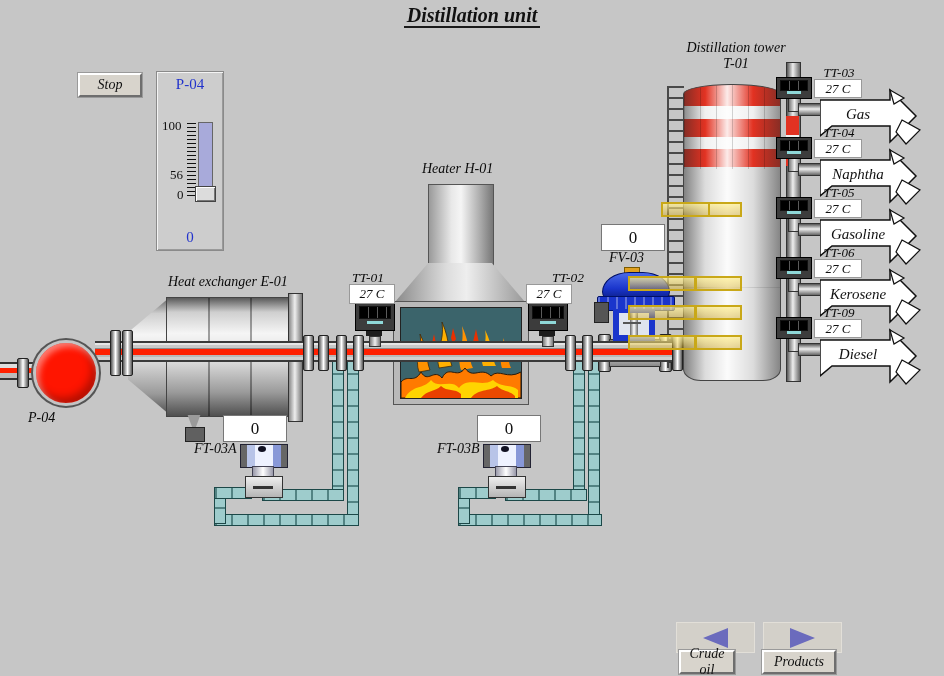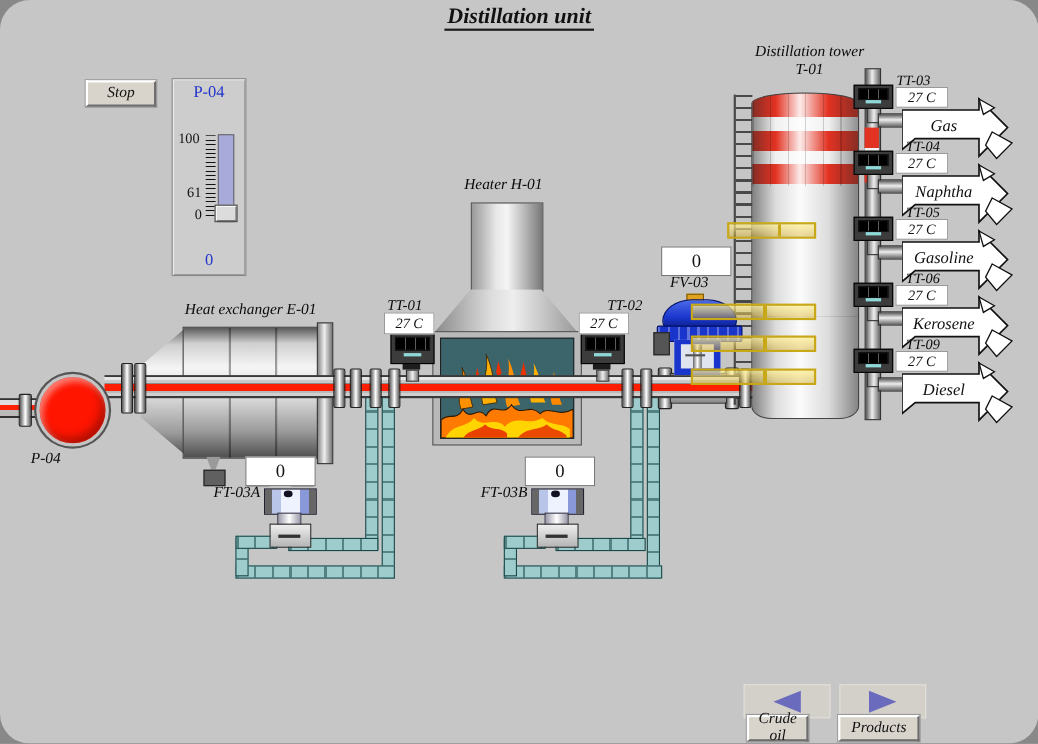--- a/index.html
+++ b/index.html
@@ -1,17 +1,17 @@
 <!DOCTYPE html>
 <html><head>
 <meta charset="utf-8">
 <style>
   html,body{margin:0;padding:0;background:#888;}
   #screen{position:relative;width:944px;height:676px;background:#c6c6c6;overflow:hidden;
-          font-family:"Liberation Serif",serif;border-radius:27px;}
+          font-family:"Liberation Serif",serif;}
   .abs{position:absolute;}
   .lbl{position:absolute;font:italic 14px "Liberation Serif",serif;color:#0a0a0a;white-space:nowrap;z-index:6;}
   .title-wrap{position:absolute;left:0;right:0;top:4px;text-align:center;z-index:6;}
   .title-wrap span{font:italic 700 20px "Liberation Serif",serif;color:#111;border-bottom:2px solid #1a1a1a;padding:0 3px;}
   
   .pipe-h{position:absolute;height:21px;z-index:3;background:linear-gradient(180deg,#3a3a3a 0 2px,#e6e6e6 2px 4px,#c9c9c9 4px 7px,#8a8a8a 7px 8px,#ff1f00 8px 14px,#b9b9b9 14px 16px,#d0d0d0 16px 19px,#3a3a3a 19px 21px);}
   .pipe-in{position:absolute;height:18px;z-index:3;background:linear-gradient(180deg,#333 0 2px,#ddd 2px 6px,#ff2000 6px 11px,#bbb 11px 16px,#333 16px 18px);}
   .flange{position:absolute;top:335px;width:9px;height:34px;background:linear-gradient(90deg,#555,#fff 50%,#555);border:1px solid #222;border-radius:2px;z-index:5;}
   .stub-v{position:absolute;width:11px;height:13px;background:linear-gradient(90deg,#777,#eee,#777);border:1px solid #333;z-index:2;}
   .stub-h{position:absolute;width:27px;height:11px;background:linear-gradient(180deg,#555,#eee 45%,#666);border:1px solid #333;z-index:2;}
@@ -55,21 +55,21 @@
 
 <div id="screen">
 
   <div class="title-wrap"><span>Distillation unit</span></div>
 
   <button class="btn3d" style="left:78px;top:73px;width:64px">Stop</button>
 
   <div class="slider-panel">
     <div class="s-title">P-04</div>
     <div class="s-num" style="left:5px;top:46px">100</div>
-    <div class="s-num" style="left:13px;top:95px">61</div>
+    <div class="s-num" style="left:13px;top:95px">56</div>
     <div class="s-num" style="left:20px;top:115px">0</div>
     <div class="s-ticks"></div>
     <div class="s-track"></div>
     <div class="s-thumb"></div>
     <div class="s-val">0</div>
   </div>
 
   <div class="pipe-in" style="left:0;top:362px;width:36px"></div>
   <div class="flange" style="left:17px;top:358px;width:10px;height:28px"></div>
   <div class="abs" style="left:33px;top:340px;width:60px;height:60px;border-radius:50%;background:#ff1500;border:3px solid #c4c4c4;box-shadow:0 0 0 2px #555, inset 3px 4px 6px rgba(255,255,255,.45), inset -4px -5px 8px rgba(0,0,0,.3);z-index:4"></div>
@@ -197,21 +197,21 @@
     <div style="position:absolute;left:0;top:0;width:100%;height:84px;border-radius:48px 48px 0 0 / 10px 10px 0 0;background:repeating-linear-gradient(90deg,rgba(0,0,0,.17) 0 1px,transparent 1px 16px)"></div>
   </div>
   <div class="ybracket" style="left:661px;top:202px;width:77px"></div>
   <div class="ybracket" style="left:628px;top:276px;width:110px"></div>
   <div class="ybracket" style="left:628px;top:305px;width:110px"></div>
   <div class="ybracket" style="left:628px;top:335px;width:110px"></div>
 
   <div class="silver-v" style="left:786px;top:62px;width:13px;height:318px"></div>
   <div class="abs" style="left:786px;top:116px;width:13px;height:50px;z-index:2;background:linear-gradient(180deg,#e23222 0 19px,#f2f2f2 19px 31px,#e23222 31px 50px)"></div>
 
-  <div class="lbl" style="left:815px;top:65px;width:48px;font-size:13px">TT-03</div>
+  <div class="lbl" style="left:815px;top:65px;width:48px;text-align:center;font-size:13px">TT-03</div>
   <div class="tempbox" style="left:814px;top:79px">27 C</div>
   <div class="xmtr sm" style="left:776px;top:77px;width:34px;height:20px">
       <div class="cells"></div>
       <div class="dash"></div>
     </div>
   <div class="stub-v" style="left:788px;top:97px"></div>
   <div class="stub-h" style="left:798px;top:103px"></div>
   <svg class="arrow" style="left:820px;top:88px" width="104" height="58" viewBox="0 0 104 58">
     <polygon points="0,12 70,12 70,2 96,28 70,54 70,38 12,38 0,48" fill="#fff" stroke="#111" stroke-width="1.5"></polygon>
     <polygon points="70,2 84,10 74,16" fill="#fff" stroke="#111" stroke-width="1.2"></polygon>

